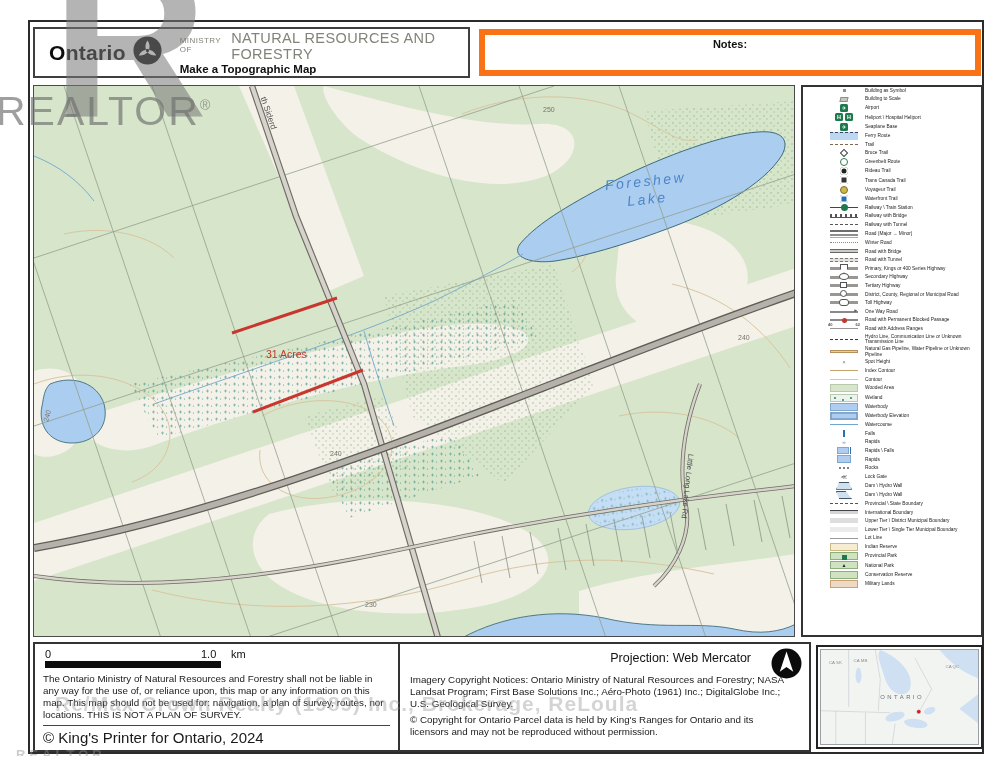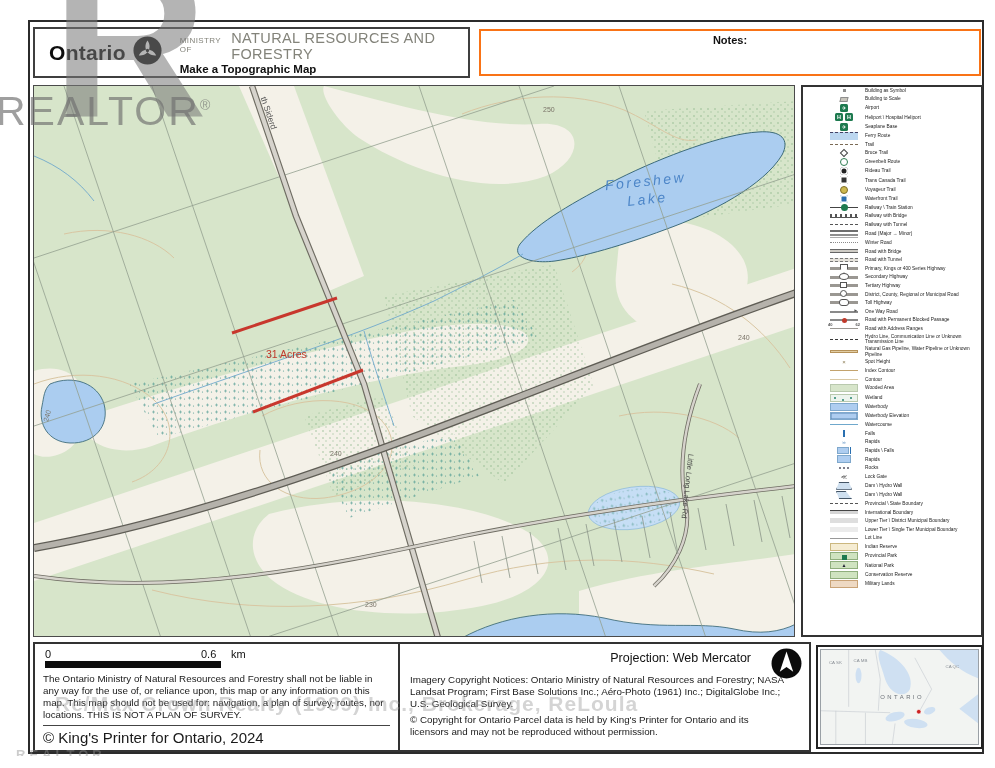--- a/index.html
+++ b/index.html
@@ -13,21 +13,21 @@
   .hdr-left { position:absolute; left:3px; top:5px; width:437px; height:51px;
               border:2px solid #3f3f3f; display:flex; align-items:center; padding-left:14px; background:#fff; }
   .brand { display:flex; align-items:center; gap:7px; }
   .wordmark { font-size:21px; font-weight:800; color:#0d0d0d; letter-spacing:.3px; }
   .ministry { margin-left:18px; }
   .min-line1 { display:flex; align-items:baseline; gap:6px; }
   .min-of { font-size:8px; color:#83837a; letter-spacing:.4px; }
   .min-name { font-size:14.5px; color:#83837a; letter-spacing:.4px; }
   .app-title { font-size:11.5px; font-weight:bold; color:#111; margin-top:1px; }
   .hdr-right { position:absolute; left:449px; top:7px; width:502px; height:47px;
-               border:2px solid #f97316; background:#fff; }
+               border:6px solid #f97316; background:#fff; }
   .notes-label { text-align:center; font-size:11px; font-weight:bold; color:#111; padding-top:3px; }
 
   
   .map-box { position:absolute; left:3px; top:63px; width:762px; height:552px;
              border:1px solid #4a4a4a; background:#f4f1e8; overflow:hidden; }
   .map-box svg { display:block; }
 
   
   .legend-box { position:absolute; left:771px; top:63px; width:182px; height:552px;
                 border:2px solid #333; background:#fff; overflow:hidden; }
@@ -591,38 +591,38 @@
             </span>
             <span class="lg-lb">Military Lands</span>
           </div>
         </div>
     </div>
 
     <div class="footer-box">
       <div class="ft-left">
         <div class="scale-wrap">
           <span class="scale-zero">0</span>
-          <span class="scale-end">0.6</span>
+          <span class="scale-end">1.0</span>
           <span class="scale-unit">km</span>
           <div class="scale-bar"></div>
         </div>
         <div class="disclaimer">The Ontario Ministry of Natural Resources and Forestry shall not be liable in any way for the use of, or reliance upon, this map or any information on this map.  This map should not be used for: navigation, a plan of survey, routes, nor locations. THIS IS NOT A PLAN OF SURVEY.</div>
         <div class="ft-divider"></div>
         <div class="printer">© King's Printer for Ontario,  2024</div>
       </div>
       <div class="ft-mid">
         <div class="projection">Projection: Web Mercator</div>
         <div class="north-arrow">
           <svg viewBox="0 0 30 30" width="31" height="31">
             <circle cx="15" cy="15" r="14.5" fill="#0b0b0b"></circle>
             <path d="M15,3.5 L21.5,23 L15,18.5 L8.5,23 Z" fill="#fff"></path>
           </svg>
         </div>
         <div class="imagery">Imagery Copyright Notices: Ontario Ministry of Natural Resources and Forestry; NASA Landsat Program; First Base Solutions Inc.; Aéro-Photo (1961) Inc.; DigitalGlobe Inc.; U.S. Geological Survey.</div>
-        <div class="parcel">© Copyright for Ontario Parcel data is held by King's Printer for Ontario and its licensors and may not be reproduced without permission.</div>
+        <div class="parcel">© Copyright for Ontario Parcel data is held by King's Ranges for Ontario and its licensors and may not be reproduced without permission.</div>
       </div>
     </div>
 
     <div class="locator-box">
       <div class="locator-inner">
         <svg viewBox="0 0 163 98" width="161" height="96" preserveAspectRatio="none">
           <rect width="163" height="98" fill="#f2f4f2"></rect>
           <path d="M60,0 C80,8 95,25 90,40 C85,50 70,45 65,30 C62,18 55,5 60,0 Z" fill="#cfe0f2"></path>
           <path d="M120,0 L163,0 L163,30 C145,25 130,12 120,0 Z" fill="#cfe0f2"></path>
           <path d="M140,60 L163,42 L163,78 Z" fill="#cfe0f2"></path>

